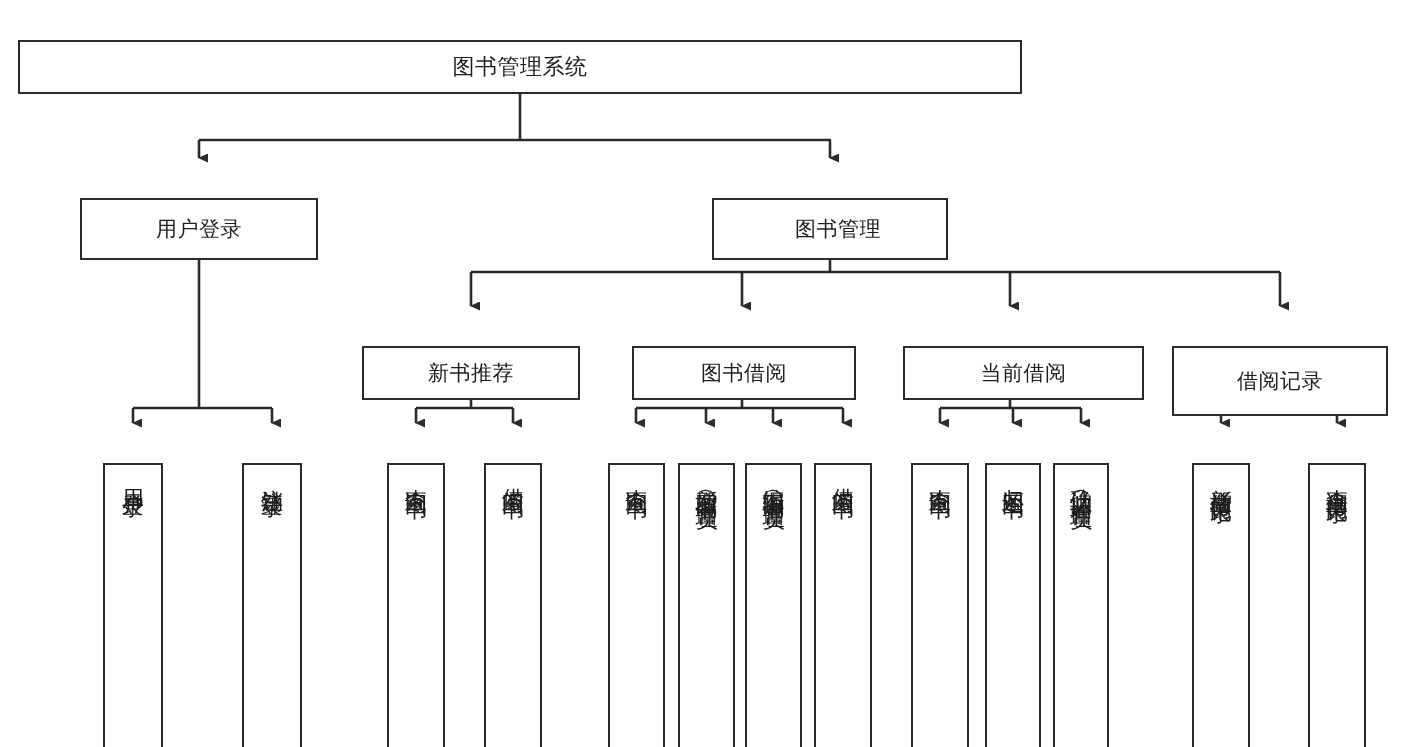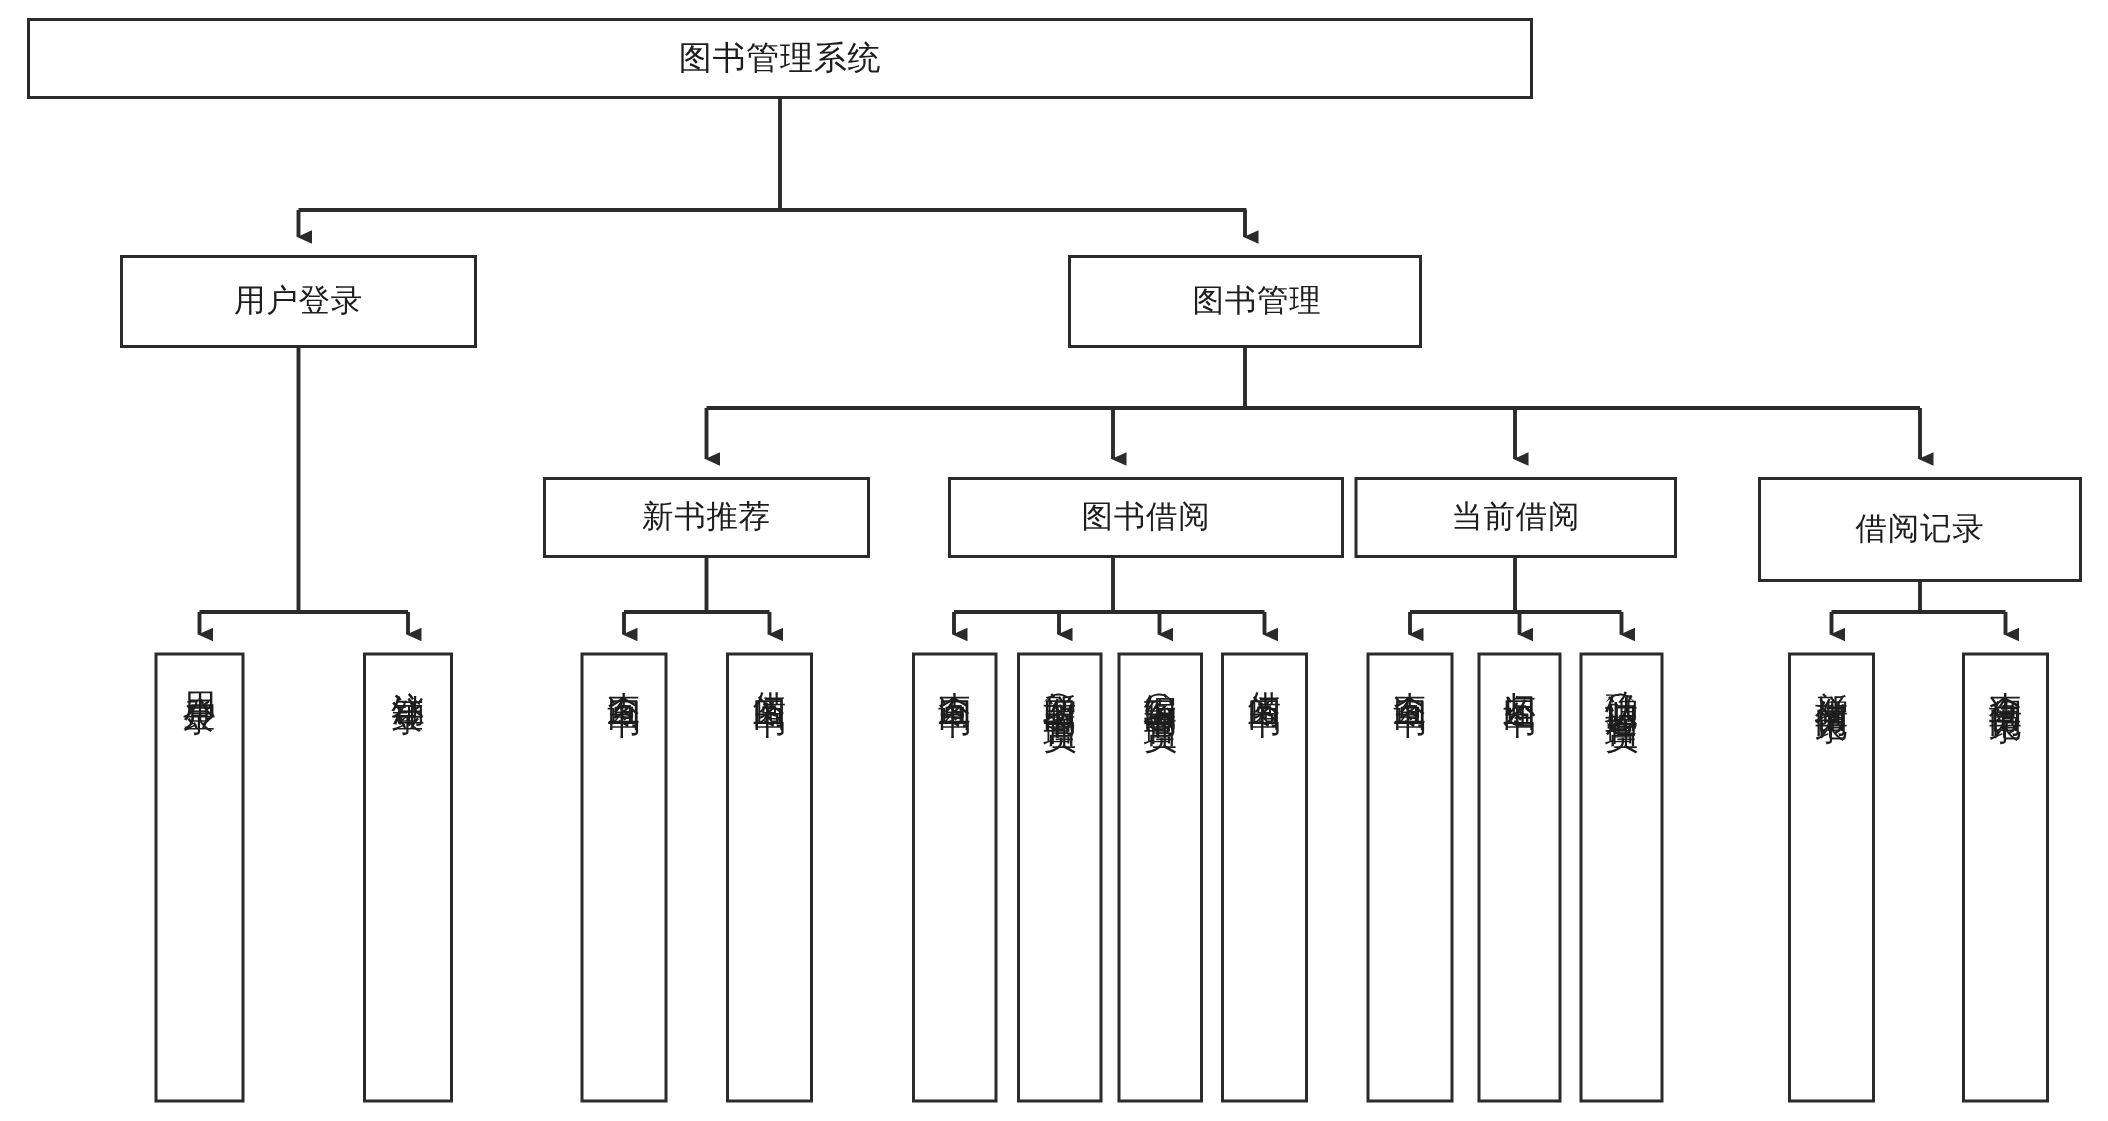--- a/index.html
+++ b/index.html
@@ -27,20 +27,21 @@
   }
   .node {
     position: absolute;
     box-sizing: border-box;
     background: #ffffff;
     border: 2px solid #2b2b2b;
     display: flex;
     align-items: center;
     justify-content: center;
     z-index: 3;
+    margin-top: 28px;
   }
   .node .lbl {
     color: #1d1d1d;
     line-height: 1.08;
     text-align: center;
     white-space: pre;
   }
   .node.horiz .lbl {
     font-size: 21px;
     letter-spacing: 0.5px;
@@ -131,24 +132,24 @@
   <div class="node horiz" style="left:80px; top:170px; width:238px; height:62px;">
     <span class="lbl">用户登录</span>
   </div>
   <div class="node horiz" style="left:712px; top:170px; width:236px; height:62px;padding-left:16px;">
     <span class="lbl">图书管理</span>
   </div>
 
   <div class="node horiz" style="left:362px; top:318px; width:218px; height:54px;">
     <span class="lbl">新书推荐</span>
   </div>
-  <div class="node horiz" style="left:632px; top:318px; width:264px; height:54px;">
+  <div class="node horiz" style="left:632px; top:318px; width:224px; height:54px;">
     <span class="lbl">图书借阅</span>
   </div>
-  <div class="node horiz" style="left:903px; top:318px; width:215px; height:54px;">
+  <div class="node horiz" style="left:903px; top:318px; width:241px; height:54px;">
     <span class="lbl">当前借阅</span>
   </div>
   <div class="node horiz" style="left:1172px; top:318px; width:216px; height:70px;">
     <span class="lbl">借阅记录</span>
   </div>
 
   <div class="node leaf" style="left:103px; top:435px; width:60px; height:300px;">
     <span class="lbl">用户登录</span>
   </div>
   <div class="node leaf" style="left:242px; top:435px; width:60px; height:300px;">

